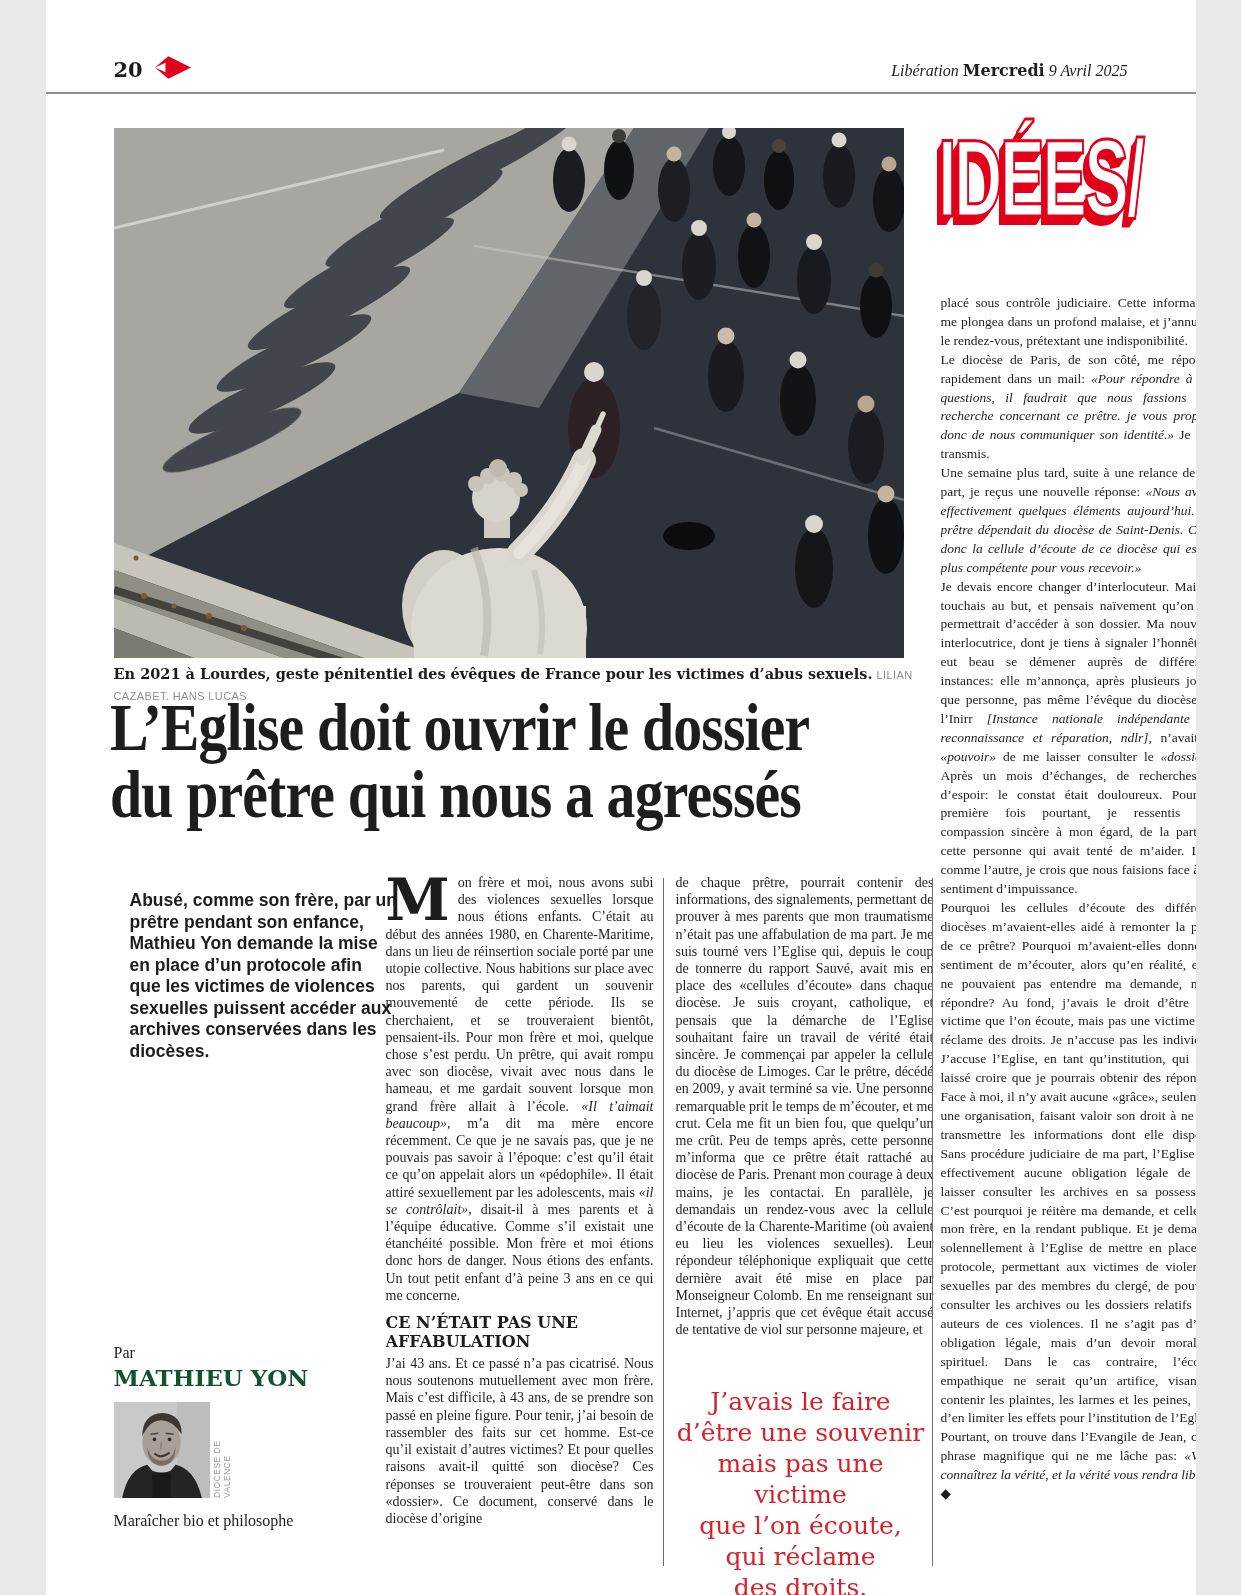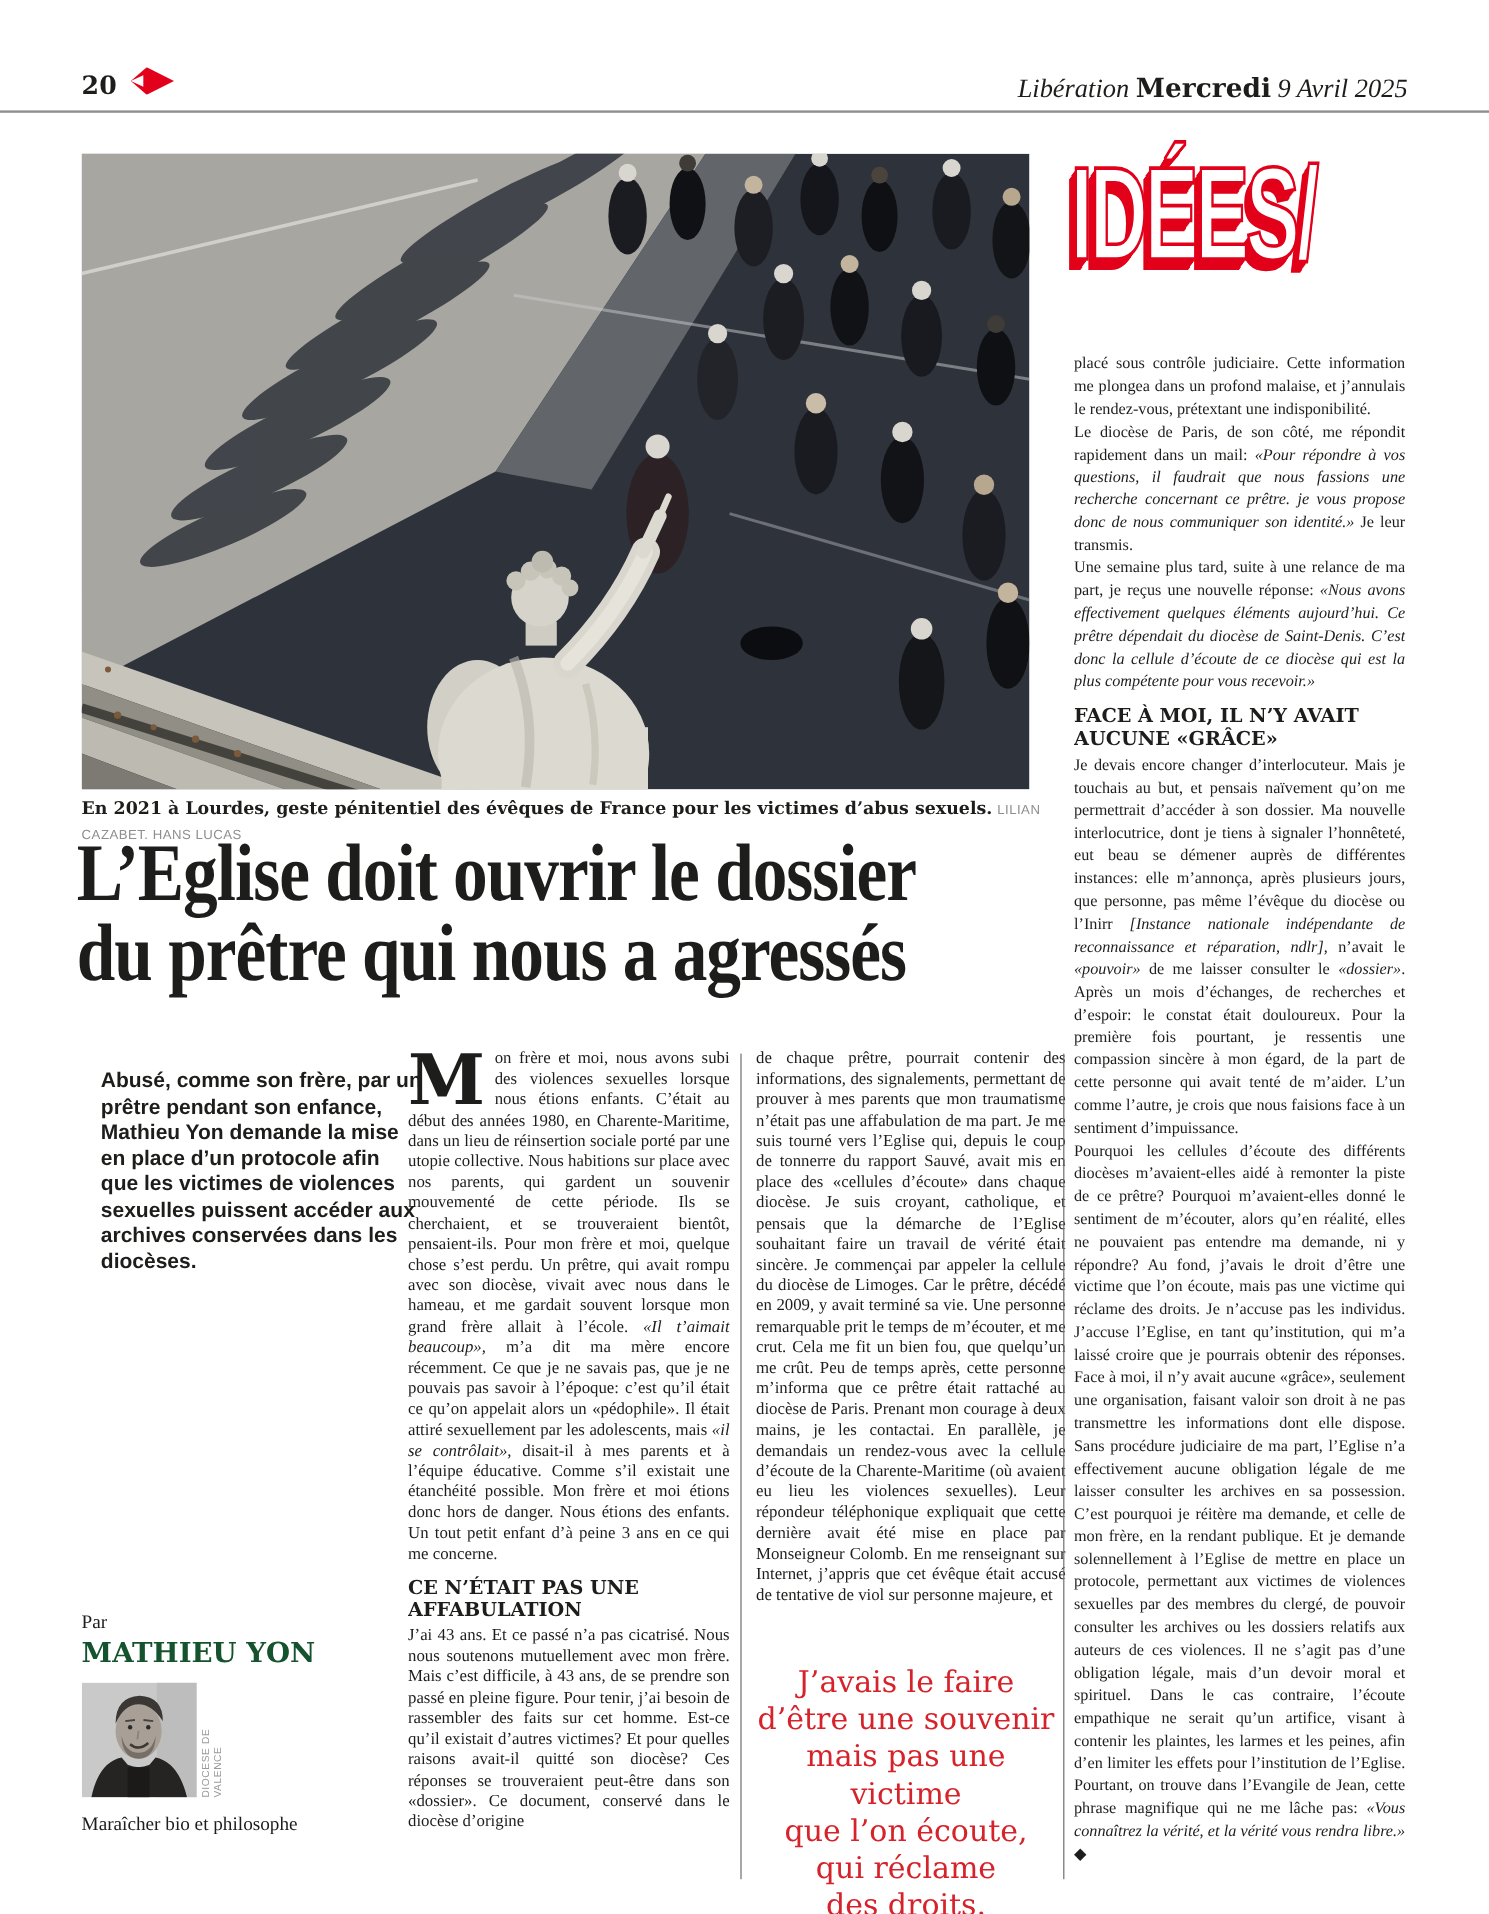--- a/index.html
+++ b/index.html
@@ -1,21 +1,21 @@
 <!DOCTYPE html>
 <html lang="fr"><head>
 <meta charset="utf-8">
 <style>
   html,body{margin:0;padding:0;background:#e9e9e9;}
-  .page{position:relative;width:1241px;height:1595px;background:#ffffff;margin:0 auto;
+  .page{position:relative;width:1150px;height:1595px;background:#ffffff;margin:0 auto;
         font-family:"Liberation Serif",serif;color:#1d1d1b;overflow:hidden;}
   
   .folio{position:absolute;left:68px;top:56px;display:flex;align-items:center;gap:12px;}
   .folio-num{font-family:"DejaVu Serif",serif;font-weight:bold;font-size:21px;}
-  .issue{position:absolute;right:68px;top:61px;font-size:22px;white-space:nowrap;}
+  .issue{position:absolute;right:68px;top:61px;font-size:16px;white-space:nowrap;}
   .issue .it{font-style:italic;}
   .issue b{font-family:"DejaVu Serif",serif;font-weight:bold;font-style:normal;}
   .header-rule{position:absolute;left:0;top:92px;width:100%;height:2px;background:#8f8f8f;}
   
   .main-photo{position:absolute;left:68px;top:128px;width:790px;height:530px;overflow:hidden;}
   .main-photo svg{display:block;width:100%;height:100%;}
   .caption{position:absolute;left:68px;top:664px;width:800px;line-height:19px;}
   .cap-bold{font-family:"DejaVu Serif",serif;font-weight:bold;font-size:14.5px;}
   .cap-credit{font-family:"Liberation Sans",sans-serif;font-size:11px;color:#8e8e8e;letter-spacing:.4px;}
   
@@ -296,18 +296,17 @@
     <div>qui réclame</div>
     <div>des droits.</div>
   </div>
 
   <div class="vrule vrule-b"></div>
 
   <div class="colC">
     <p>placé sous contrôle judiciaire. Cette information me plongea dans un profond malaise, et j’annulais le rendez-vous, prétextant une indisponibilité.</p>
     <p><span>Le diocèse de Paris, de son côté, me répondit rapidement dans un mail: </span><em>«Pour répondre à vos questions, il faudrait que nous fassions une recherche concernant ce prêtre. je vous propose donc de nous communiquer son identité.»</em><span> Je leur transmis.</span></p>
     <p><span>Une semaine plus tard, suite à une relance de ma part, je reçus une nouvelle réponse: </span><em>«Nous avons effectivement quelques éléments aujourd’hui. Ce prêtre dépendait du diocèse de Saint-Denis. C’est donc la cellule d’écoute de ce diocèse qui est la plus compétente pour vous recevoir.»</em></p>
-    <h3 class="subhead">FACE À MOI, IL N’Y AVAIT AUCUNE «GRÂCE»</h3>
     <p><span>Je devais encore changer d’interlocuteur. Mais je touchais au but, et pensais naïvement qu’on me permettrait d’accéder à son dossier. Ma nouvelle interlocutrice, dont je tiens à signaler l’honnêteté, eut beau se démener auprès de différentes instances: elle m’annonça, après plusieurs jours, que personne, pas même l’évêque du diocèse ou l’Inirr </span><em>[Instance nationale indépendante de reconnaissance et réparation, ndlr],</em><span> n’avait le </span><em>«pouvoir»</em><span> de me laisser consulter le </span><em>«dossier»</em><span>. Après un mois d’échanges, de recherches et d’espoir: le constat était douloureux. Pour la première fois pourtant, je ressentis une compassion sincère à mon égard, de la part de cette personne qui avait tenté de m’aider. L’un comme l’autre, je crois que nous faisions face à un sentiment d’impuissance.</span></p>
     <p><span>Pourquoi les cellules d’écoute des différents diocèses m’avaient-elles aidé à remonter la piste de ce prêtre? Pourquoi m’avaient-elles donné le sentiment de m’écouter, alors qu’en réalité, elles ne pouvaient pas entendre ma demande, ni y répondre? Au fond, j’avais le droit d’être une victime que l’on écoute, mais pas une victime qui réclame des droits. Je n’accuse pas les individus. J’accuse l’Eglise, en tant qu’institution, qui m’a laissé croire que je pourrais obtenir des réponses. Face à moi, il n’y avait aucune «grâce», seulement une organisation, faisant valoir son droit à ne pas transmettre les informations dont elle dispose. Sans procédure judiciaire de ma part, l’Eglise n’a effectivement aucune obligation légale de me laisser consulter les archives en sa possession. C’est pourquoi je réitère ma demande, et celle de mon frère, en la rendant publique. Et je demande solennellement à l’Eglise de mettre en place un protocole, permettant aux victimes de violences sexuelles par des membres du clergé, de pouvoir consulter les archives ou les dossiers relatifs aux auteurs de ces violences. Il ne s’agit pas d’une obligation légale, mais d’un devoir moral et spirituel. Dans le cas contraire, l’écoute empathique ne serait qu’un artifice, visant à contenir les plaintes, les larmes et les peines, afin d’en limiter les effets pour l’institution de l’Eglise. Pourtant, on trouve dans l’Evangile de Jean, cette phrase magnifique qui ne me lâche pas: </span><em>«Vous connaîtrez la vérité, et la vérité vous rendra libre.»</em><span> ◆</span></p>
   </div>
 
 </div>
 
 </body></html>

